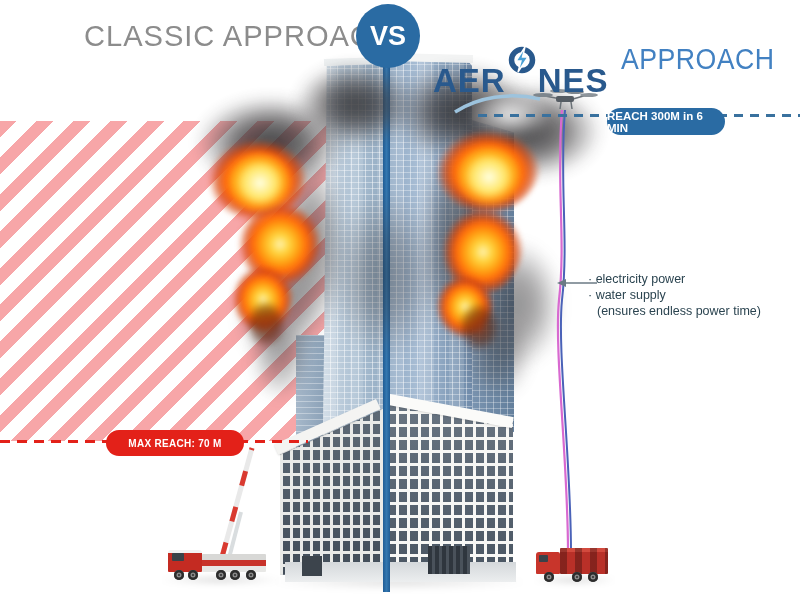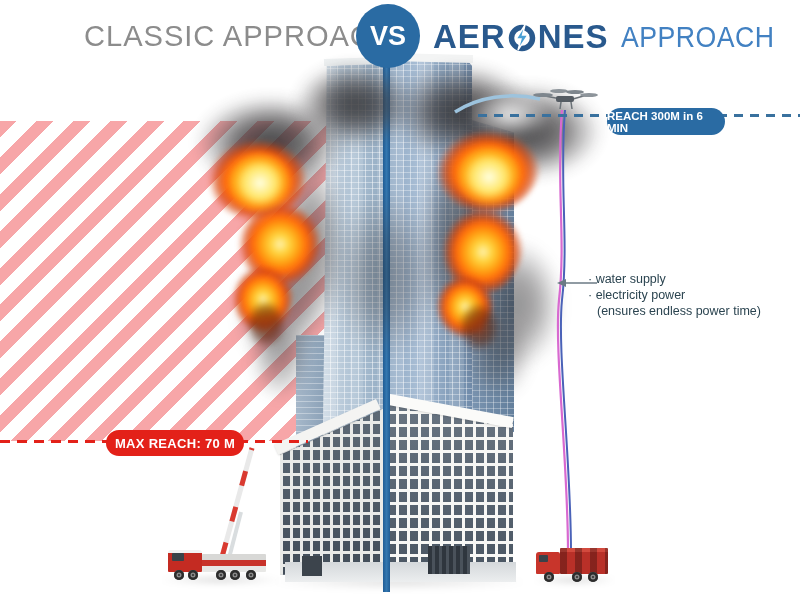--- a/index.html
+++ b/index.html
@@ -7,33 +7,33 @@
          font-family:"Liberation Sans",sans-serif;}
   .abs{position:absolute;}
 
   
   .classic-label{left:84px;top:19px;font-size:30px;font-weight:400;color:#8c8c8c;
     letter-spacing:1px;transform:scaleX(.97);transform-origin:left;z-index:8;}
   .vs-circle{left:356px;top:4px;width:64px;height:64px;border-radius:50%;background:#2a6ba3;
     display:flex;align-items:center;justify-content:center;color:#fff;font-size:27px;
     font-weight:bold;z-index:8;}
   .brand-row{left:433px;top:18px;display:flex;align-items:center;z-index:8;}
-  .brand-txt{font-size:33px;font-weight:bold;color:#29598d;letter-spacing:1px;}
+  .brand-txt{font-size:33px;font-weight:bold;color:#29598d;letter-spacing:1px;margin-top:44px;}
   .brand-o{width:30px;height:30px;margin:0 1px;display:inline-block;}
   .approach-blue{font-size:29px;font-weight:400;color:#4281c2;margin-left:12px;
     letter-spacing:.5px;transform:scaleX(.92);transform-origin:left;}
 
   
   .stripes{left:0;top:121px;width:346px;height:320px;z-index:1;
     background:repeating-linear-gradient(135deg,#f7a6a8 0 12px,#ffffff 12px 26px);}
   .red-dash{left:0;top:440px;width:308px;height:3px;z-index:7;
     background:repeating-linear-gradient(90deg,#e32119 0 10px,rgba(0,0,0,0) 10px 17px);}
   .badge{display:flex;align-items:center;justify-content:center;color:#fff;font-weight:bold;z-index:8;}
   .badge-red{left:106px;top:430px;width:138px;height:26px;border-radius:13px;background:#e32119;
-    font-size:13px;letter-spacing:.3px;}
+    font-size:10px;letter-spacing:.3px;}
   .badge-blue{left:607px;top:108px;width:118px;height:27px;border-radius:14px;background:#2a6ba3;
     font-size:11.5px;}
 
   
   .blue-dash{left:478px;top:114px;width:322px;height:3px;z-index:6;
     background:repeating-linear-gradient(90deg,#39719e 0 9px,rgba(0,0,0,0) 9px 16px);}
   .note{left:588px;top:271px;width:210px;z-index:6;color:#2b4450;font-size:12.5px;line-height:16px;}
   .note .indent{padding-left:9px;}
   .drone{left:531px;top:84px;width:70px;height:30px;z-index:7;}
 
@@ -228,22 +228,22 @@
       <ellipse cx="12" cy="11" rx="10" ry="2" fill="#7e868d"></ellipse>
       <ellipse cx="28" cy="7" rx="9" ry="2" fill="#8d949a"></ellipse>
       <ellipse cx="44" cy="8" rx="9" ry="2" fill="#7e868d"></ellipse>
       <ellipse cx="58" cy="11" rx="9" ry="2" fill="#8d949a"></ellipse>
       <rect x="25" y="12" width="18" height="6" rx="2" fill="#555c63"></rect>
       <line x1="30" y1="18" x2="29" y2="25" stroke="#6a7177" stroke-width="1.5"></line>
       <line x1="40" y1="18" x2="41" y2="25" stroke="#6a7177" stroke-width="1.5"></line>
     </svg>
   </div>
   <div class="abs note">
+    <div>· electricity power</div>
     <div>· water supply</div>
-    <div>· electricity power</div>
     <div class="indent">(ensures endless power time)</div>
   </div>
 
   <div class="abs badge badge-red">
     <span>MAX REACH: 70 M</span>
   </div>
 
   <div class="abs truck-shadow tsl"></div>
   <div class="abs truck-shadow tsr"></div>
   <div class="abs truck truck-left">

